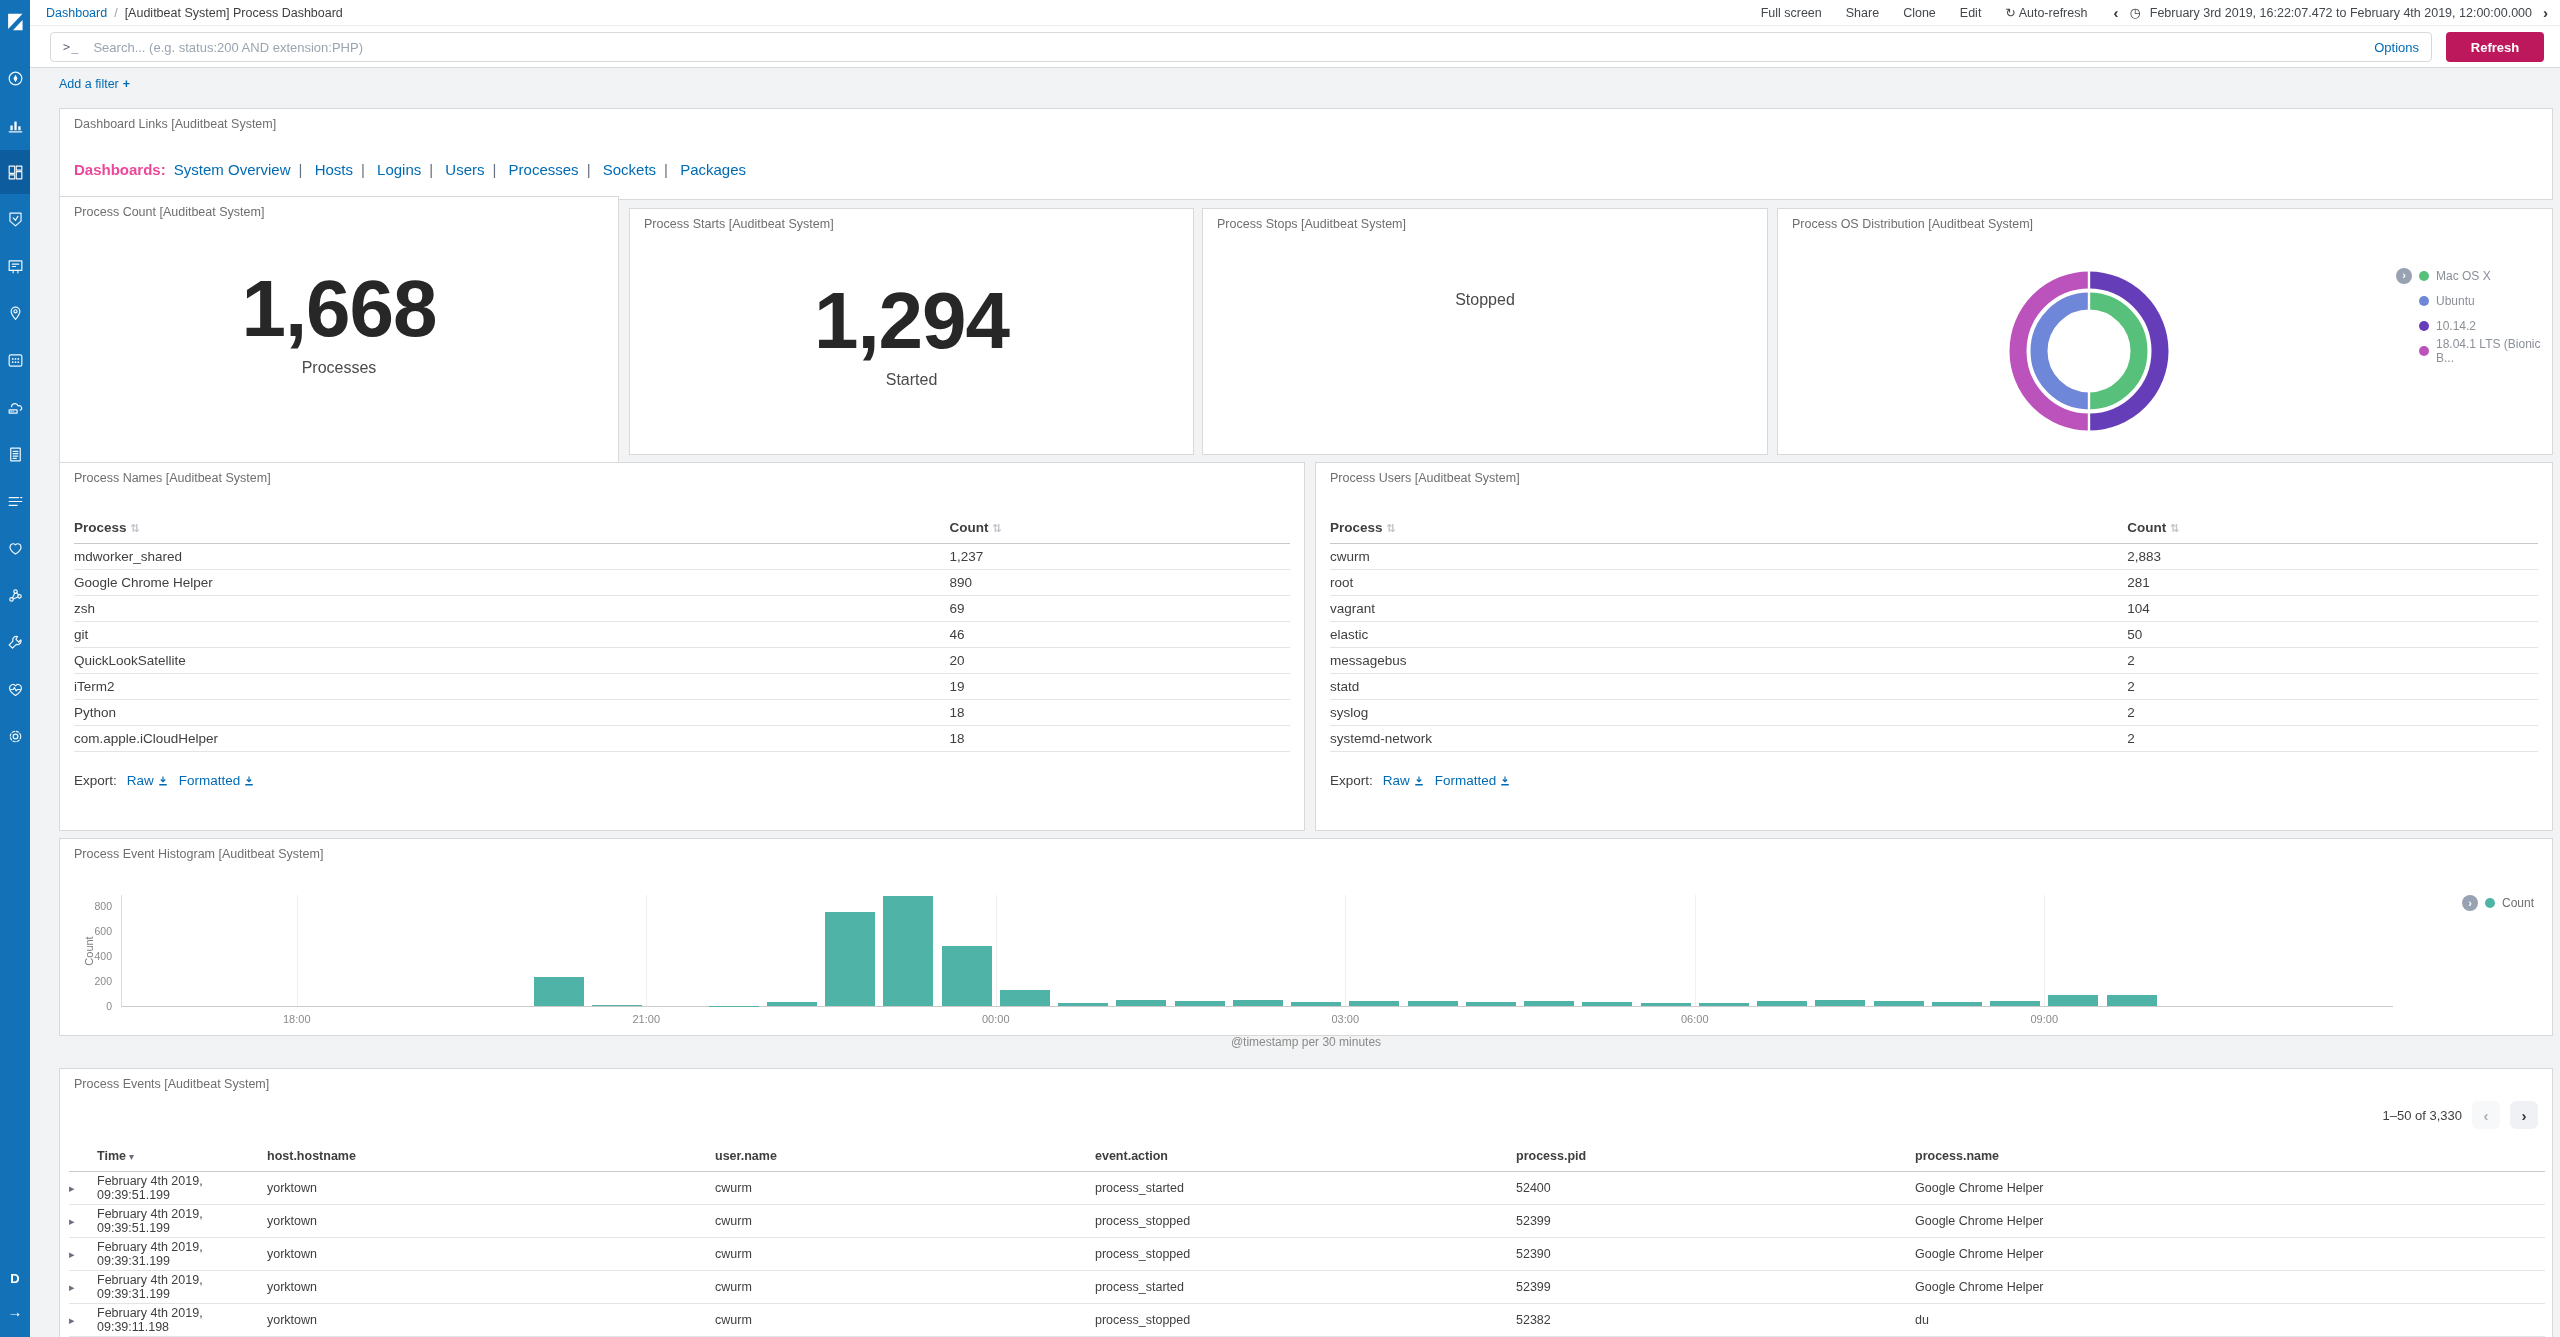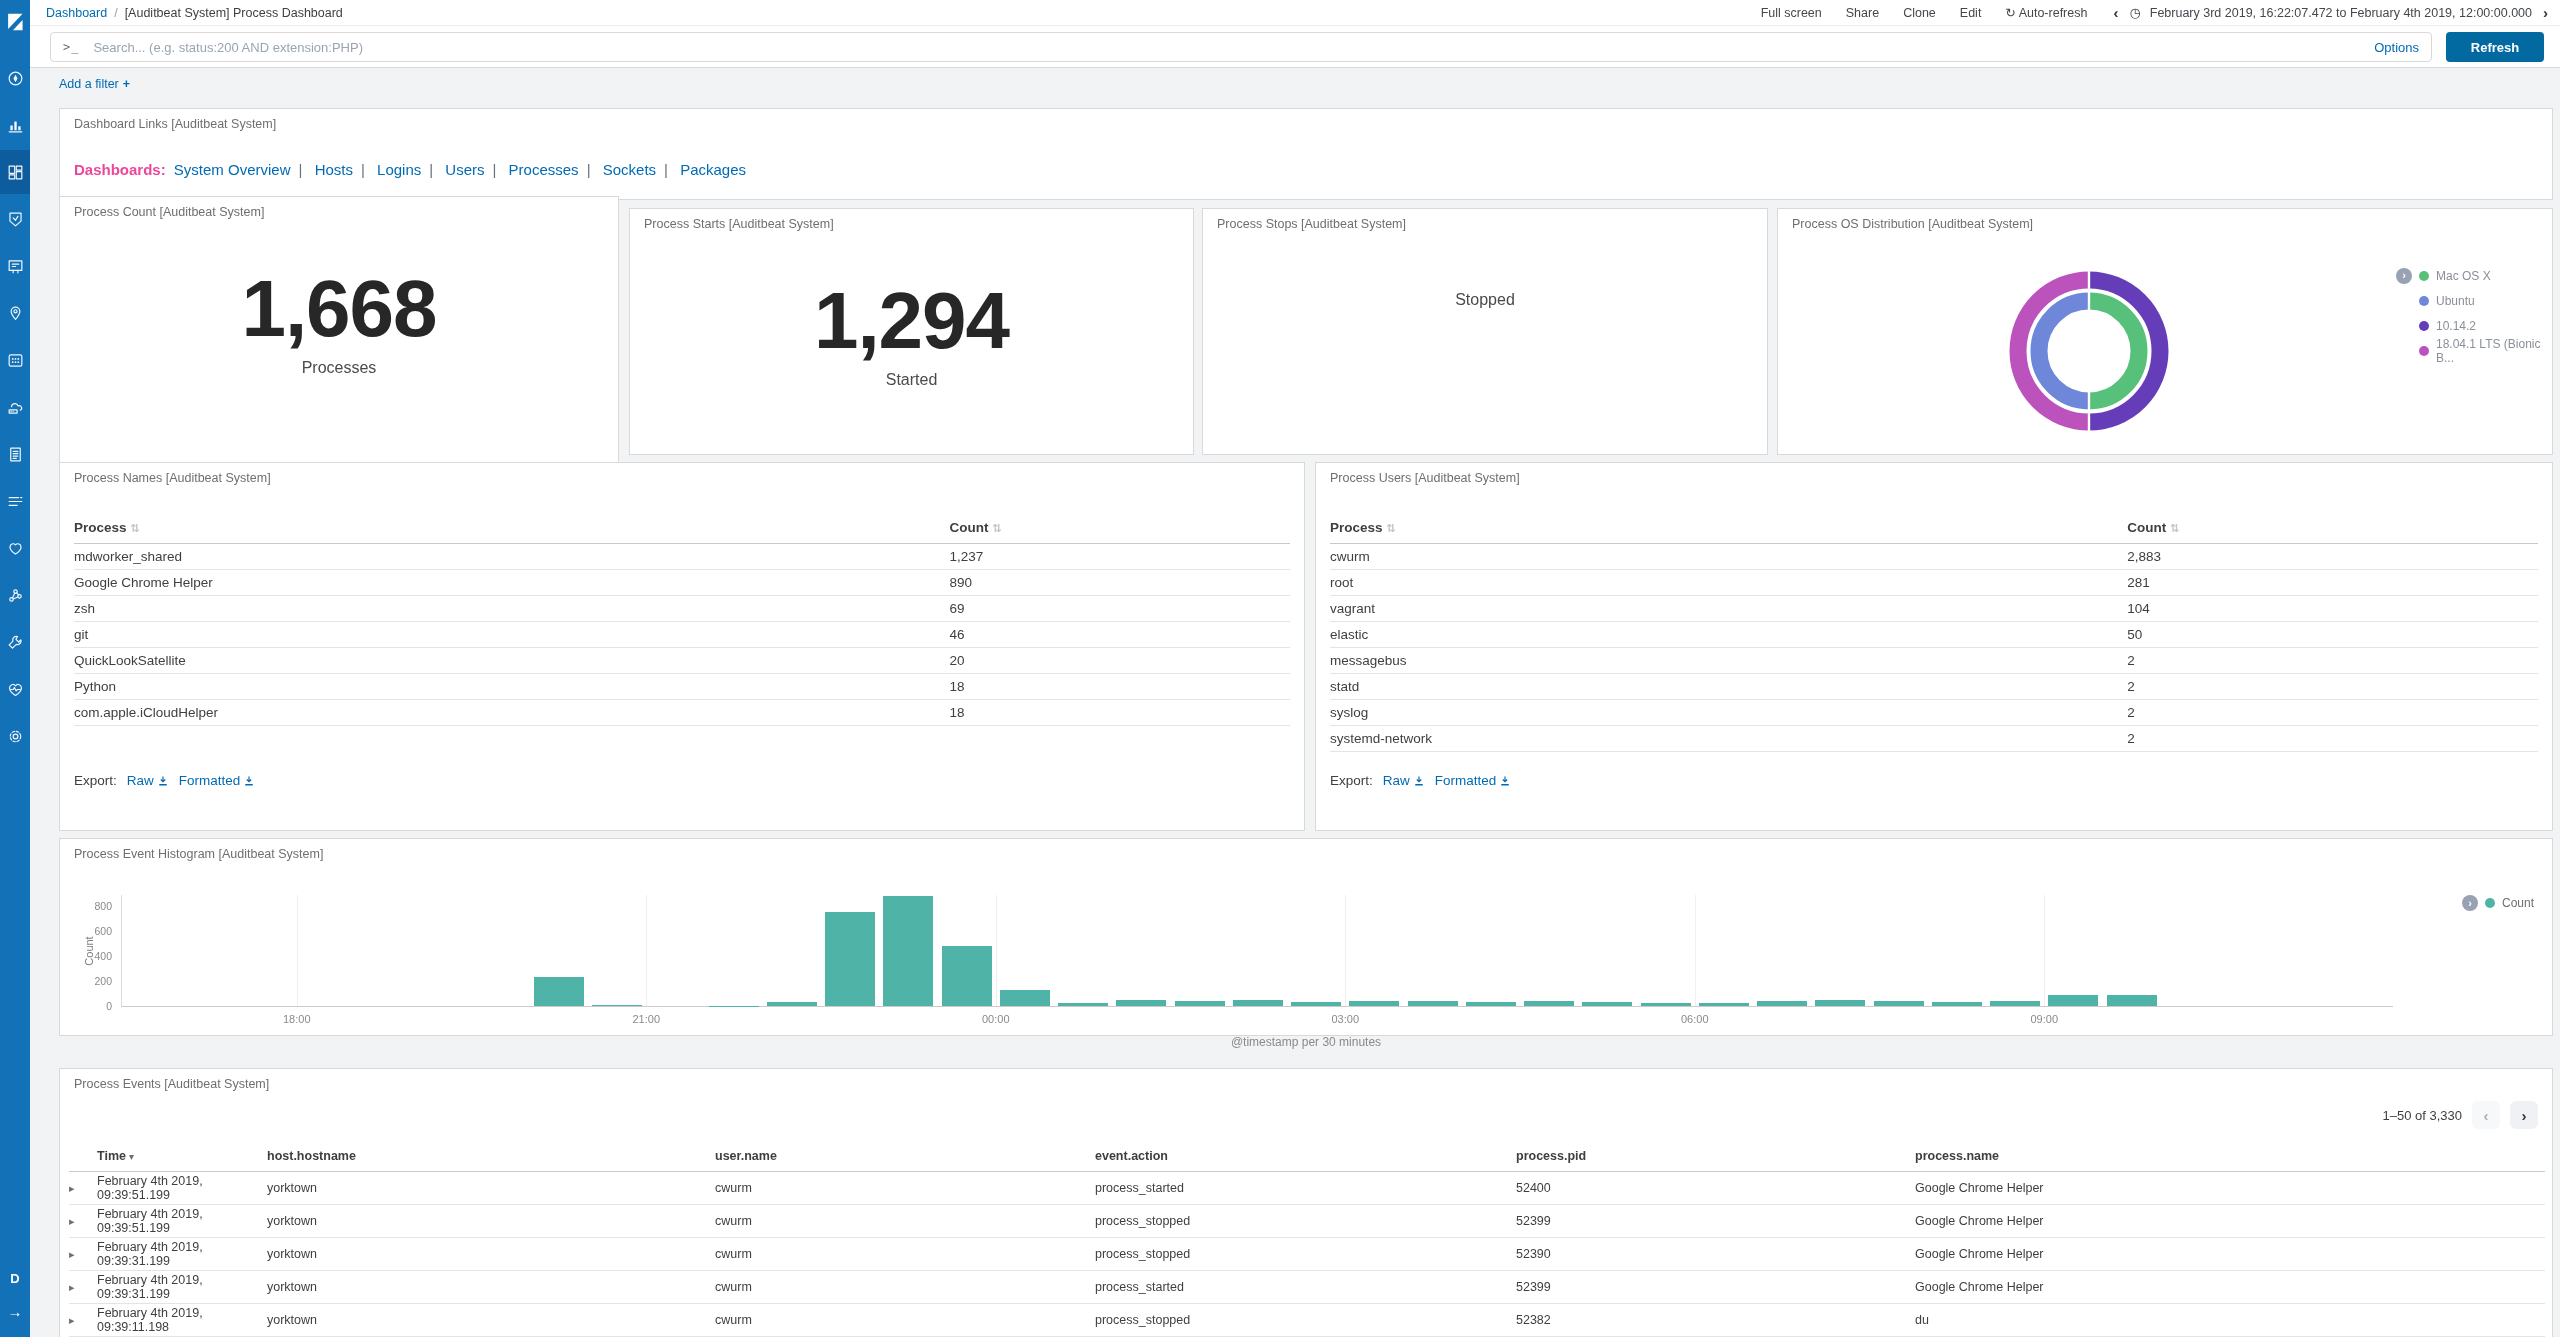--- a/index.html
+++ b/index.html
@@ -31,21 +31,21 @@
   .tp { display:flex; align-items:center; gap:9px; }
   .tp .chev { font-size:15px; font-weight:bold; color:#343741; padding:0 2px; }
   .tp .clock { font-size:13px; }
   .searchrow { position:absolute; left:30px; right:0; top:26px; height:42px; background:#fff; border-bottom:1px solid #d9d9d9; z-index:8; }
   .search-box { position:absolute; left:20px; top:6px; right:128px; height:30px; border:1px solid #d9d9d9; border-radius:4px;
     display:flex; align-items:center; padding:0 12px; background:#fff; }
   .prompt { color:#69707d; font-size:12px; letter-spacing:1px; margin-right:14px; font-family:"DejaVu Sans Mono",monospace; }
   .search-input { flex:1; border:none; outline:none; font-size:13px; color:#343741; background:transparent; }
   .search-input::placeholder { color:#9aa5b1; }
   .options-link { color:#006bb4; font-size:13px; margin-left:12px; cursor:pointer; }
-  .refresh-btn { position:absolute; right:16px; top:6px; width:98px; height:30px; background:#0369a1; color:#fff;
+  .refresh-btn { position:absolute; right:16px; top:6px; width:98px; height:30px; background:#be185d; color:#fff;
     font-size:13px; font-weight:bold; border:none; border-radius:4px; font-family:inherit; cursor:pointer; }
   .filterrow { position:absolute; left:59px; top:77px; font-size:12.5px; color:#006bb4; cursor:pointer; z-index:2; }
   .filterrow b { font-weight:bold; margin-left:4px; }
   
   .panel { position:absolute; background:#fff; border:1px solid #d9d9d9; }
   .panel-title { position:absolute; left:14px; top:8px; font-size:12.5px; color:#6f6f6f; white-space:nowrap; }
   
   .links-line { position:absolute; left:14px; top:52px; font-size:15px; }
   .links-line .prefix { font-weight:bold; color:#ec4899; }
   .links-line a { color:#006bb4; text-decoration:none; margin:0 4px; }
@@ -324,20 +324,24 @@
           <td>zsh</td>
           <td>69</td>
         </tr>
     <tr>
           <td>git</td>
           <td>46</td>
         </tr>
     <tr>
           <td>QuickLookSatellite</td>
           <td>20</td>
+        </tr>
+    <tr>
+          <td>iTerm2</td>
+          <td>19</td>
         </tr>
     <tr>
           <td>Python</td>
           <td>18</td>
         </tr>
     <tr>
           <td>com.apple.iCloudHelper</td>
           <td>18</td>
         </tr>
   </tbody>

